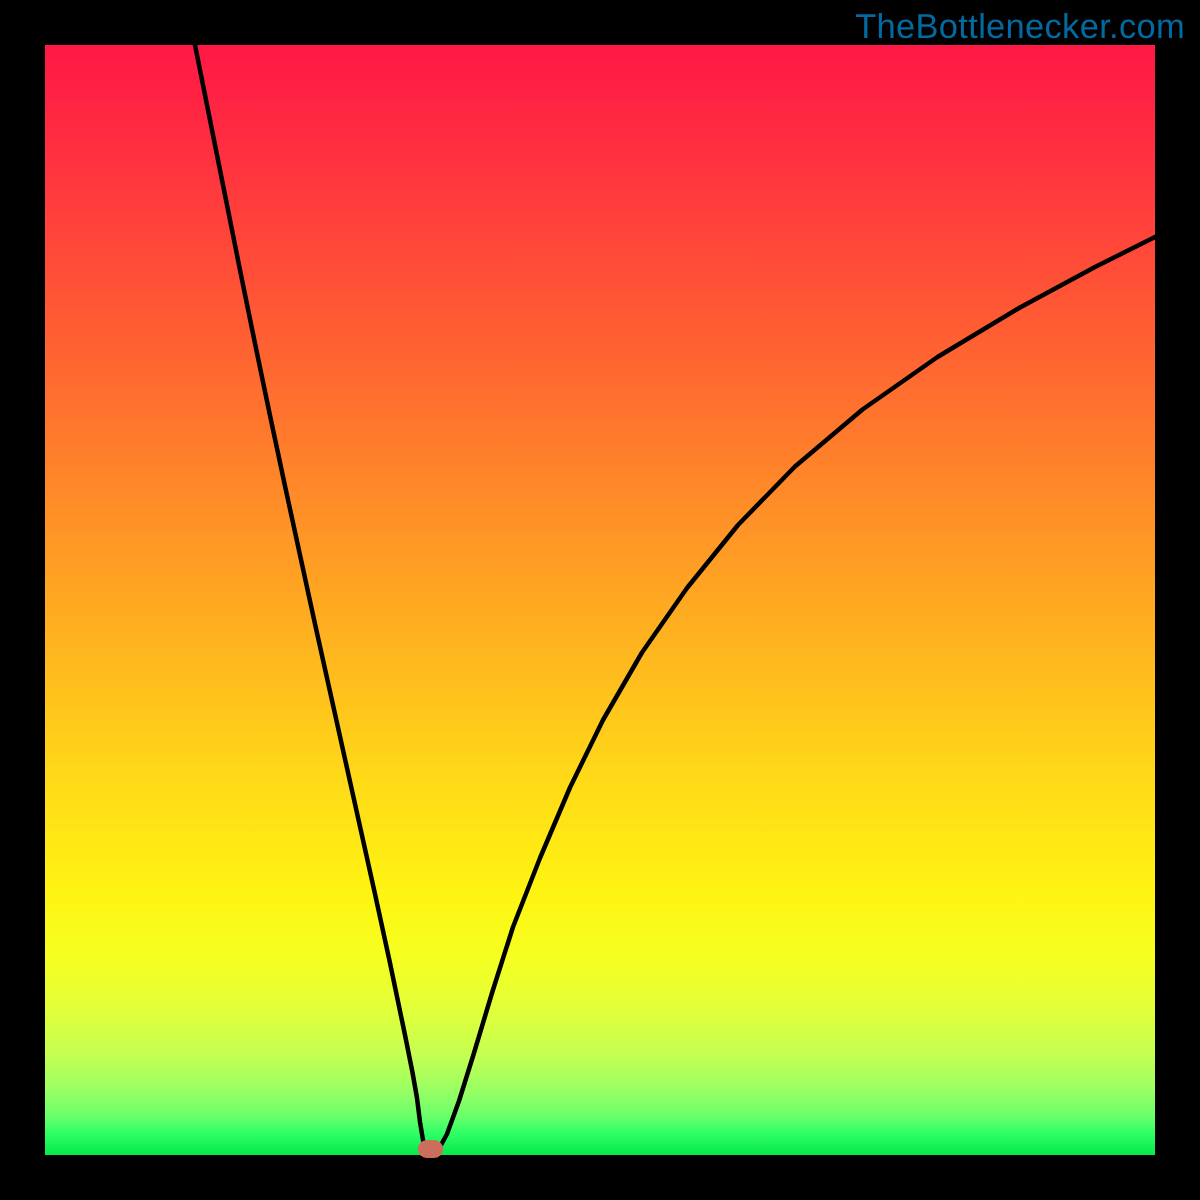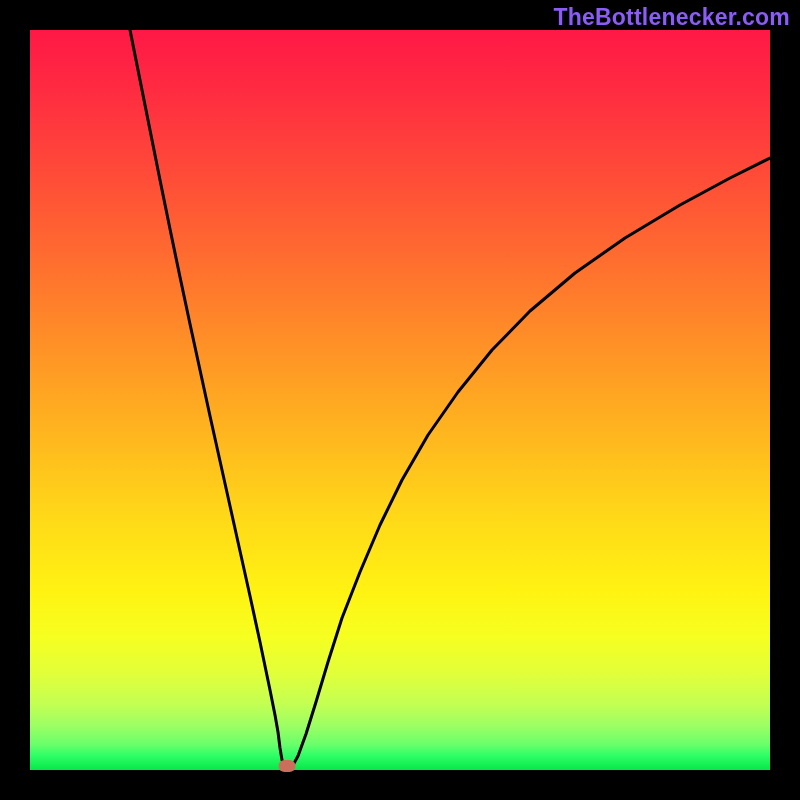--- a/index.html
+++ b/index.html
@@ -14,23 +14,23 @@
   .outer {
     position: relative;
     width: 800px;
     height: 800px;
     background: #000;
   }
   .watermark {
     position: absolute;
     top: 4px;
     right: 10px;
-    color: #8b5cf6;
+    color: #0369a1;
     font-size: 23px;
-    font-weight: 700;
+    font-weight: 400;
     letter-spacing: 0.2px;
   }
   .plot-frame {
     position: absolute;
     left: 30px;
     top: 30px;
     width: 740px;
     height: 740px;
     background: #000;
   }

